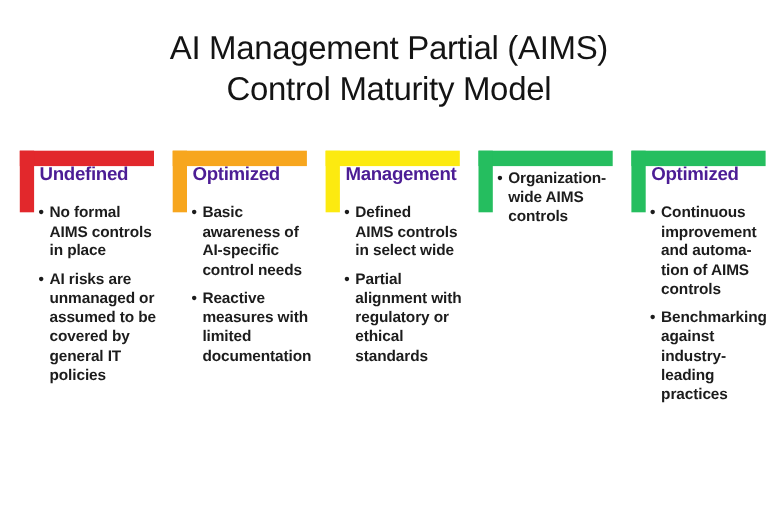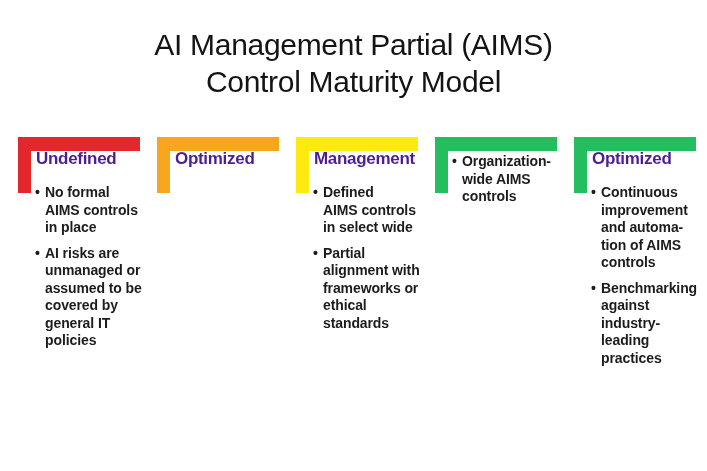--- a/index.html
+++ b/index.html
@@ -108,32 +108,42 @@
 assumed to be
 covered by
 general IT
 policies</li>
         </ul>
   </div>
 
   <div class="column">
     <div class="bracket" style="border-color: rgb(247, 166, 30);"></div>
     <h2 class="col-heading">Optimized</h2>
+    <ul class="bullets">
+          <li>Basic
+awareness of
+AI-specific
+control needs</li>
+          <li>Reactive
+measures with
+limited
+documentation</li>
+        </ul>
   </div>
 
   <div class="column">
     <div class="bracket" style="border-color: rgb(252, 234, 16);"></div>
     <h2 class="col-heading">Management</h2>
     <ul class="bullets">
           <li>Defined
 AIMS controls
 in select wide</li>
           <li>Partial
 alignment with
-frameworks or
+regulatory or
 ethical standards</li>
         </ul>
   </div>
 
   <div class="column">
     <div class="bracket" style="border-color: rgb(37, 190, 95);"></div>
     <ul class="bullets">
           <li>Organization-
 wide AIMS
 controls</li>

